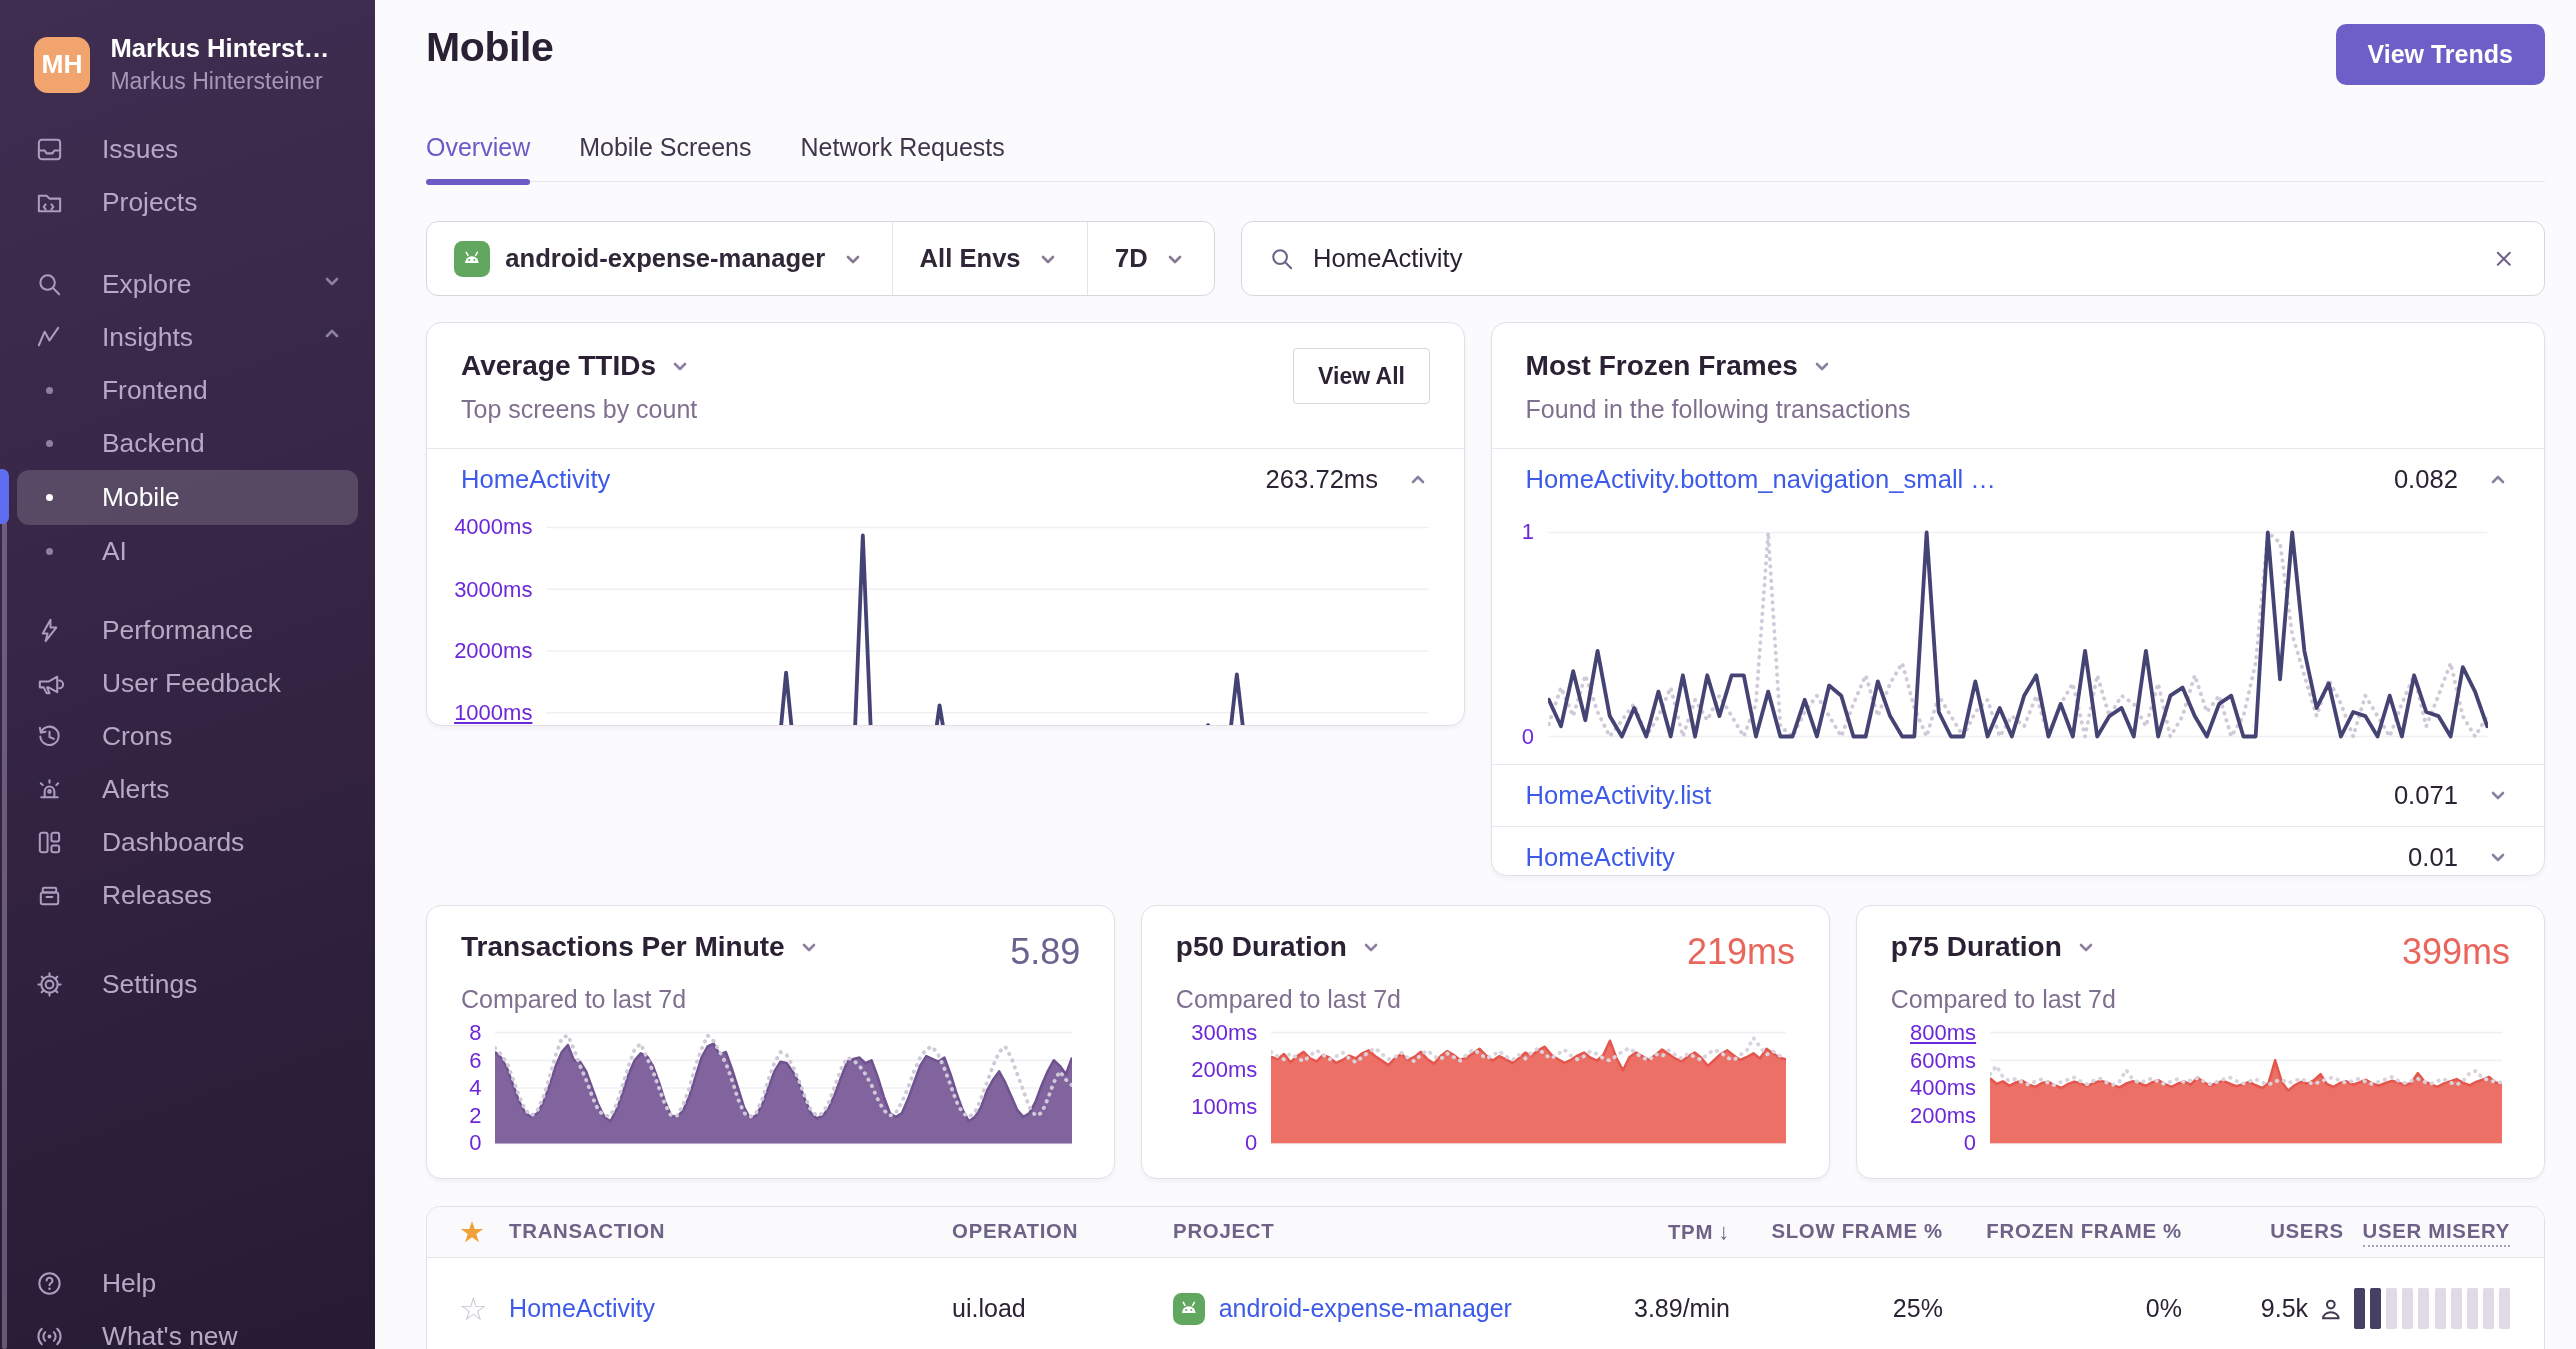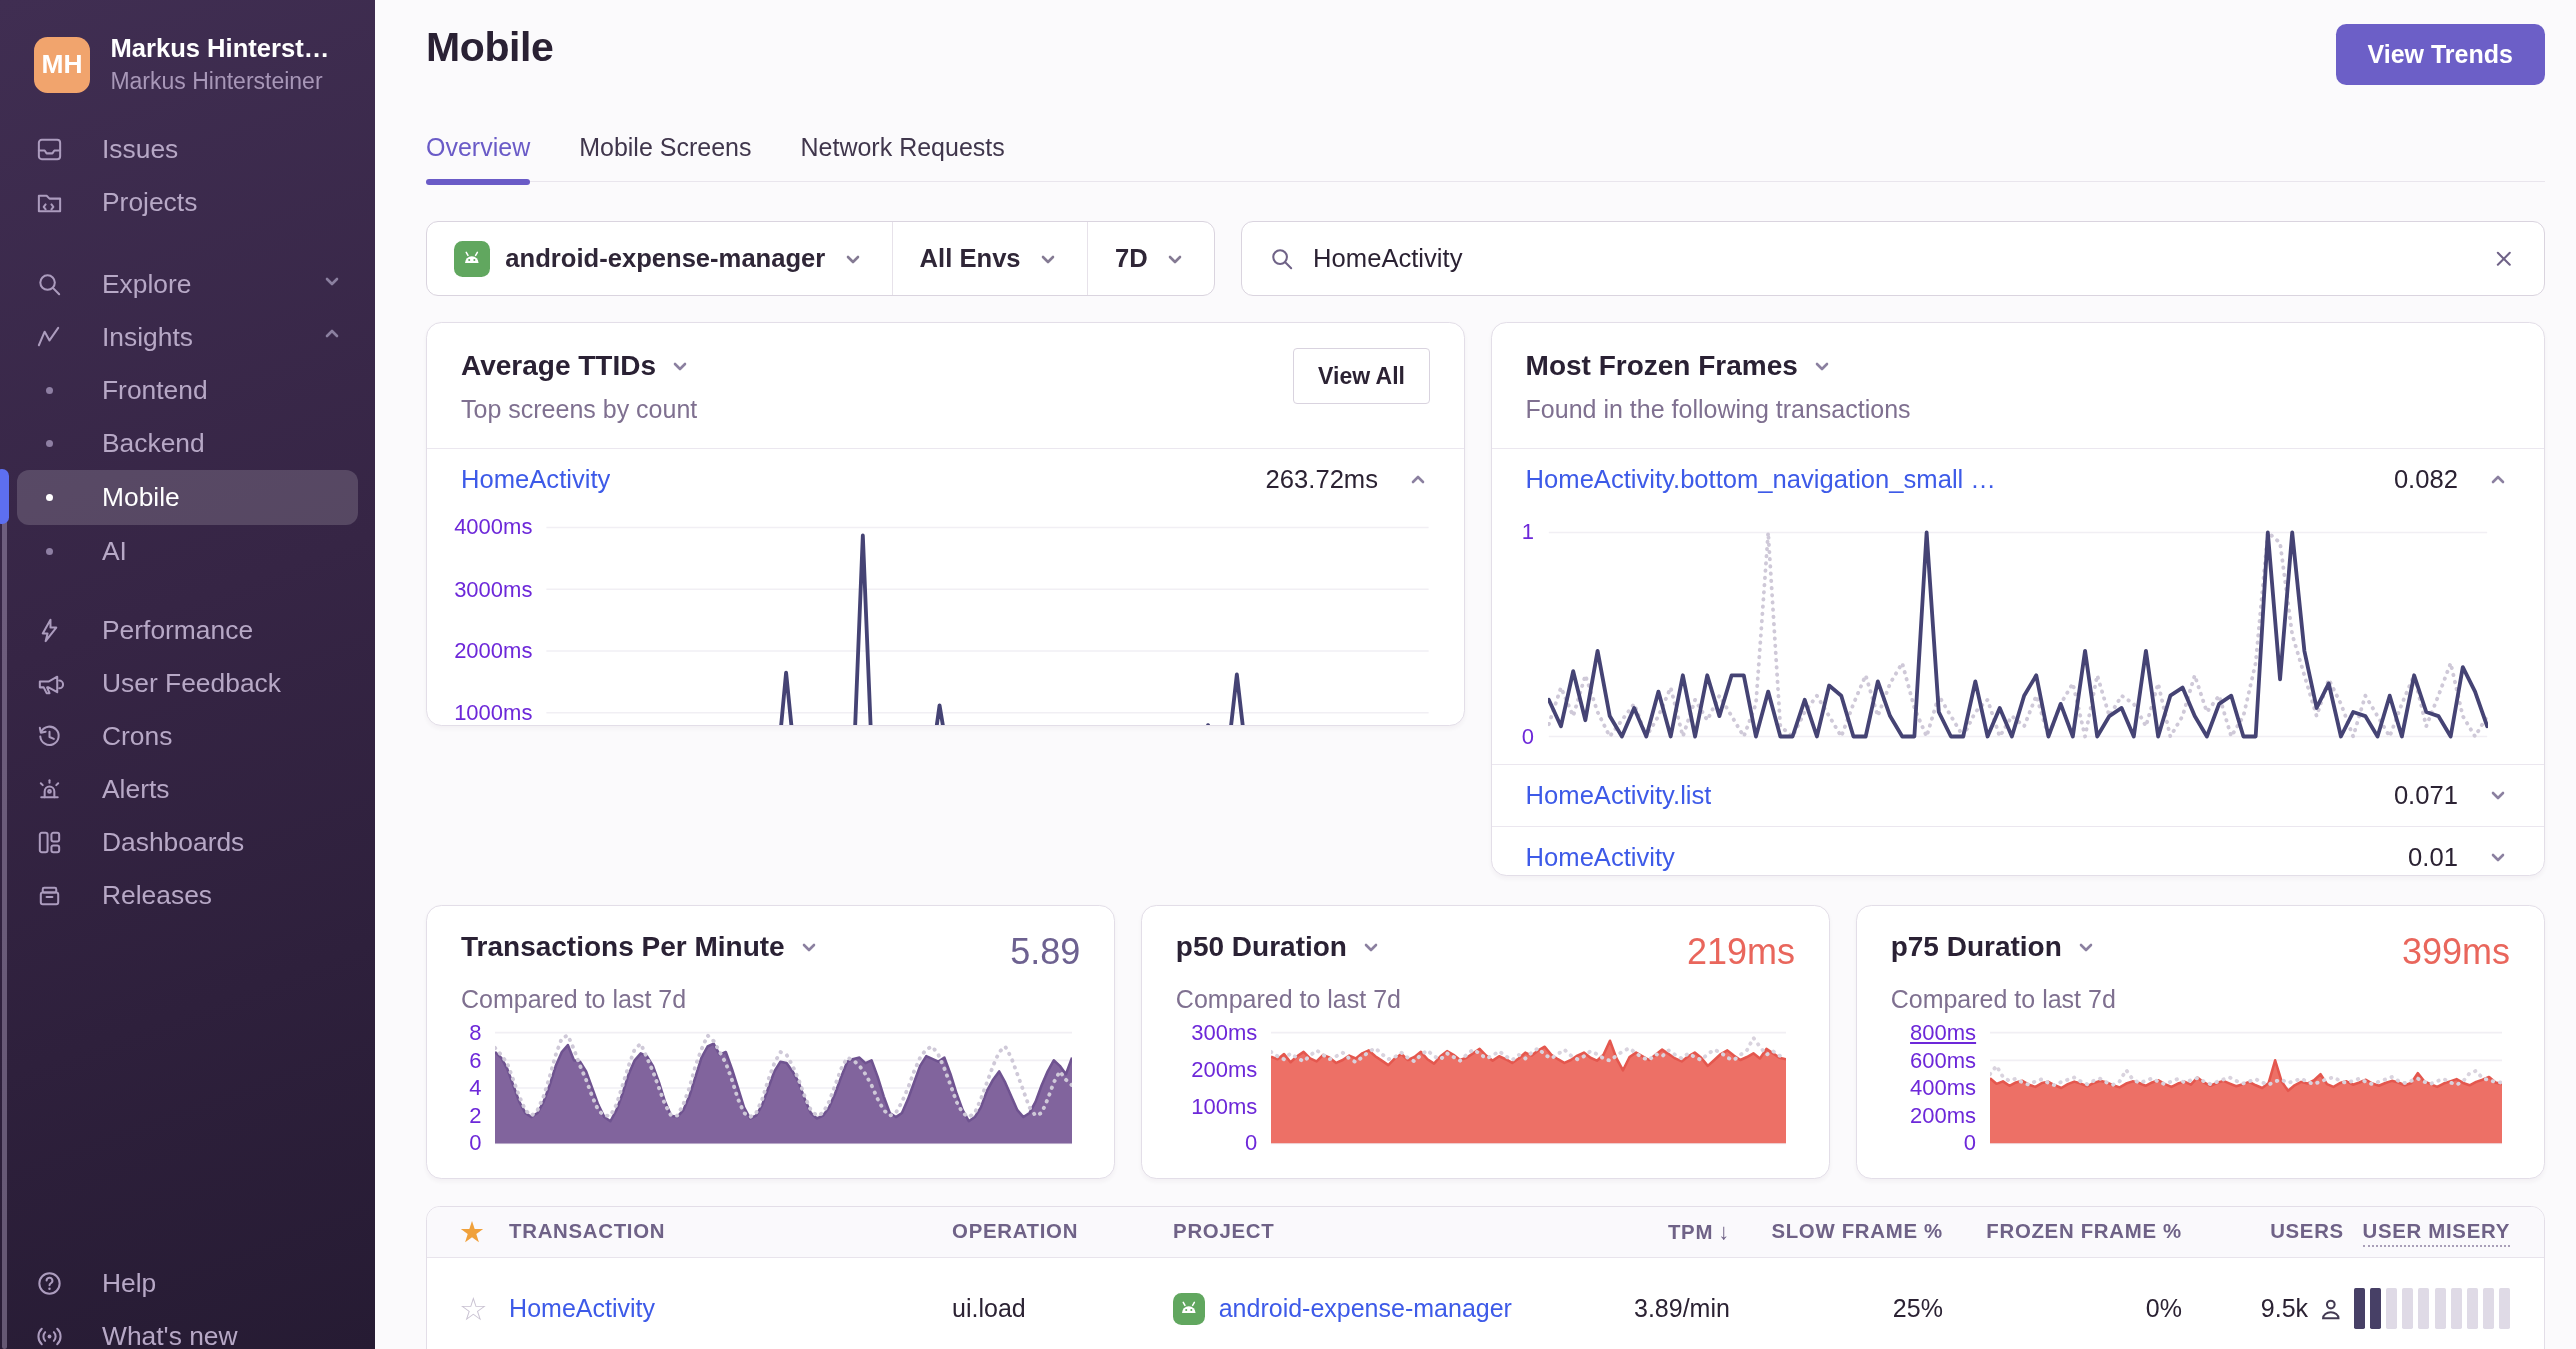--- a/index.html
+++ b/index.html
@@ -271,20 +271,37 @@
               <rect x="6" y="12" width="18" height="12" rx="2"></rect>
               <rect x="8" y="7" width="14" height="5" rx="1.5"></rect>
               <line x1="12" y1="16.5" x2="18" y2="16.5"></line>
             </svg>
           </span>
         <span class="nlabel">Releases</span>
       </div>
 
       <div class="nav-gap-l"></div>
 
+      <div class="nav-item">
+        <span class="nicon">
+          <svg class="ni" viewBox="0 0 30 30">
+              <circle cx="15" cy="15" r="4"></circle>
+              <circle cx="15" cy="15" r="8.5"></circle>
+              <line x1="15" y1="3.5" x2="15" y2="6.5"></line>
+              <line x1="15" y1="23.5" x2="15" y2="26.5"></line>
+              <line x1="3.5" y1="15" x2="6.5" y2="15"></line>
+              <line x1="23.5" y1="15" x2="26.5" y2="15"></line>
+              <line x1="6.9" y1="6.9" x2="9" y2="9"></line>
+              <line x1="21" y1="21" x2="23.1" y2="23.1"></line>
+              <line x1="23.1" y1="6.9" x2="21" y2="9"></line>
+              <line x1="9" y1="21" x2="6.9" y2="23.1"></line>
+            </svg>
+          </span>
+        <span class="nlabel">Settings</span>
+      </div>
     </nav>
 
     <div class="nav-bottom">
       <div class="nav-item">
         <span class="nicon">
           <svg class="ni" viewBox="0 0 30 30">
               <circle cx="15" cy="15" r="10.5"></circle>
               <path d="M12 12a3 3 0 1 1 4.2 2.8c-1 .5-1.2 1.1-1.2 2"></path>
               <circle class="fillme" cx="15" cy="20.5" r="1.3"></circle>
             </svg>
@@ -382,21 +399,21 @@
             <svg class="chev up" viewBox="0 0 24 24">
                 <polyline points="7,10 12,15 17,10"></polyline>
               </svg>
             </span>
         </div>
         <div class="chart-row">
           <div class="yaxis yax-ttid" style="height: 264px;">
               <span style="top: -4.3px;">4000ms</span>
               <span style="top: 58px;">3000ms</span>
               <span style="top: 119px;">2000ms</span>
-              <span style="top: 181px;">1000ms</span>
+              <span style="top: 181px; text-decoration: underline;">1000ms</span>
               <span style="top: 243px;">0</span>
             </div>
           <div class="plot plot-ttid"><svg width="883" height="264" viewBox="0 0 1036 310">
                 <line x1="0" y1="10" x2="1036" y2="10" stroke="#f1eff4" stroke-width="2"></line>
                 <line x1="0" y1="82.5" x2="1036" y2="82.5" stroke="#f1eff4" stroke-width="2"></line>
                 <line x1="0" y1="155" x2="1036" y2="155" stroke="#f1eff4" stroke-width="2"></line>
                 <line x1="0" y1="227.5" x2="1036" y2="227.5" stroke="#f1eff4" stroke-width="2"></line>
                 <line x1="0" y1="300" x2="1036" y2="300" stroke="#f1eff4" stroke-width="2"></line>
                 <polyline points="0.0,300.0 11.3,300.0 22.5,300.0 33.8,300.0 45.0,300.0 56.3,300.0 67.6,300.0 78.8,300.0 90.1,300.0 101.3,300.0 112.6,300.0 123.9,300.0 135.1,300.0 146.4,300.0 157.7,300.0 168.9,300.0 180.2,300.0 191.4,300.0 202.7,300.0 214.0,300.0 225.2,300.0 236.5,300.0 247.7,300.0 259.0,300.0 270.3,300.0 281.5,180.4 292.8,292.8 304.0,300.0 315.3,300.0 326.6,300.0 337.8,300.0 349.1,300.0 360.3,300.0 371.6,19.4 382.9,295.6 394.1,300.0 405.4,300.0 416.7,300.0 427.9,300.0 439.2,300.0 450.4,300.0 461.7,218.8 473.0,286.9 484.2,291.3 495.5,288.4 506.7,293.5 518.0,263.8 529.3,295.6 540.5,285.5 551.8,250.0 563.0,288.4 574.3,286.9 585.6,293.5 596.8,290.6 608.1,276.8 619.3,259.4 630.6,278.3 641.9,281.1 653.1,281.9 664.4,283.3 675.7,279.7 686.9,284.1 698.2,282.6 709.4,277.5 720.7,284.8 732.0,283.3 743.2,281.9 754.5,285.5 765.7,284.1 777.0,242.0 788.3,281.1 799.5,282.6 810.8,182.6 822.0,279.7 833.3,278.3 844.6,281.1 855.8,276.8 867.1,275.4 878.3,279.7 889.6,281.1 900.9,283.3 912.1,281.9 923.4,284.1 934.7,281.1 945.9,279.7 957.2,282.6 968.4,281.1 979.7,283.3 991.0,279.0 1002.2,281.1 1013.5,282.6 1024.7,280.4 1036.0,281.9" fill="none" stroke="#454374" stroke-width="4.5" stroke-linejoin="round" stroke-linecap="round"></polyline>
               </svg></div>

